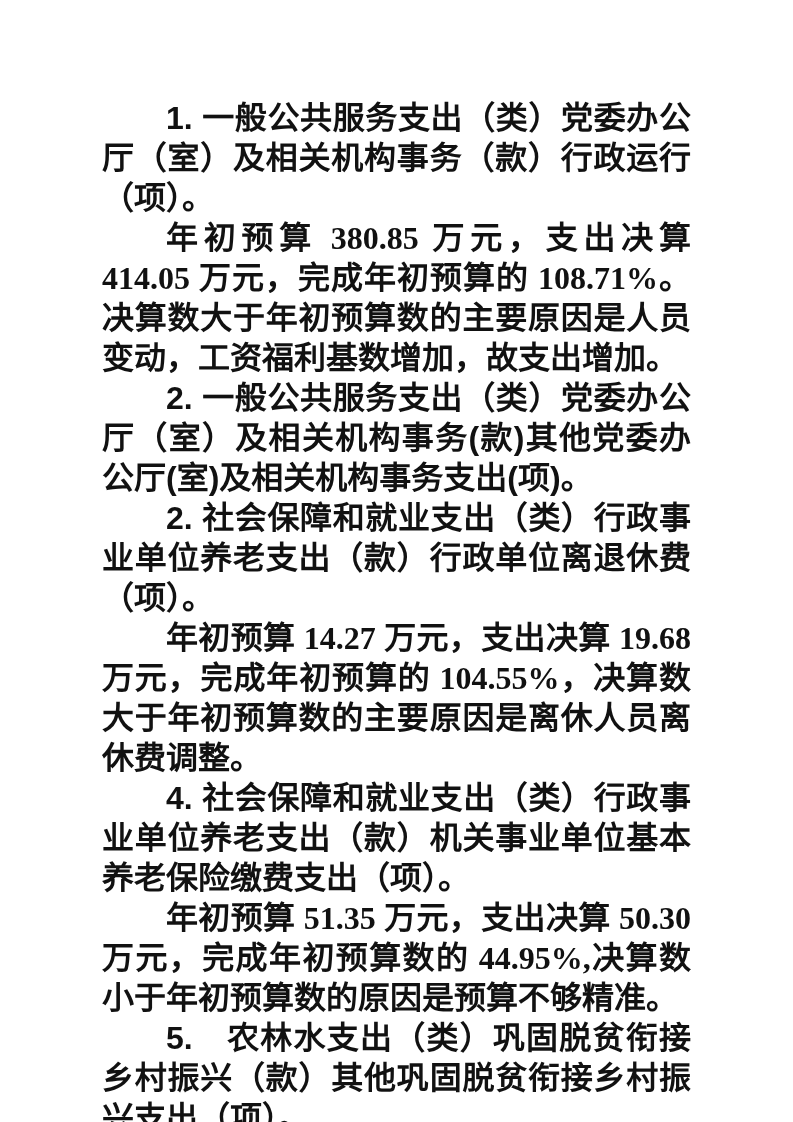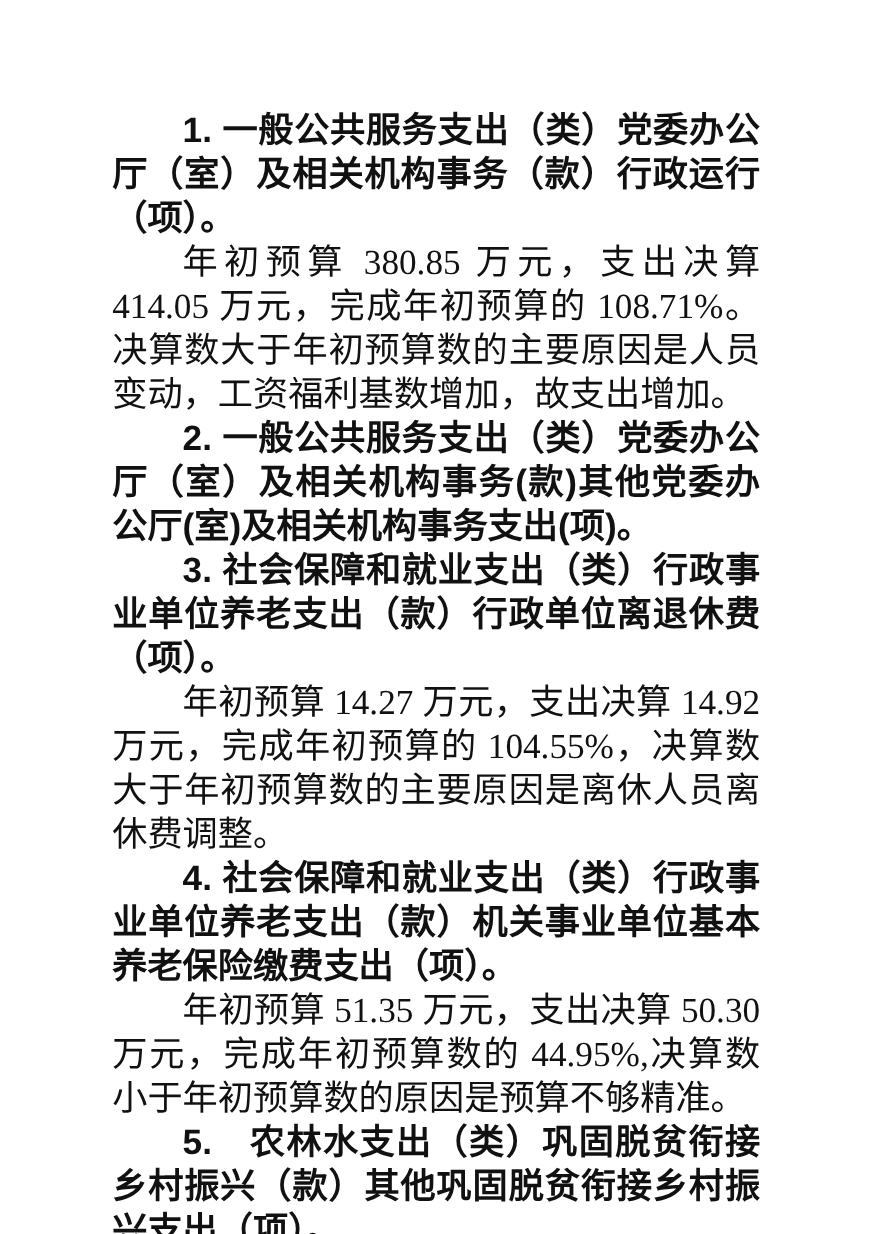--- a/index.html
+++ b/index.html
@@ -30,41 +30,41 @@
   .content p {
     margin: 0;
     padding: 0;
     text-indent: 2em;
   }
   .sec-heading {
     font-family: "Liberation Sans", "DejaVu Sans", sans-serif;
     font-weight: bold;
   }
   .sec-body {
-    font-weight: normal;
+    font-weight: bold;
   }
 </style>
 </head>
 <body>
 
 <div class="page">
   <div class="content">
 
     <section>
       <p class="sec-heading">1. 一般公共服务支出（类）党委办公厅（室）及相关机构事务（款）行政运行（项）。</p>
       <p class="sec-body">年初预算 380.85 万元，支出决算 414.05 万元，完成年初预算的 108.71%。决算数大于年初预算数的主要原因是人员变动，工资福利基数增加，故支出增加。</p>
     </section>
 
     <section>
       <p class="sec-heading">2. 一般公共服务支出（类）党委办公厅（室）及相关机构事务(款)其他党委办公厅(室)及相关机构事务支出(项)。</p>
     </section>
 
     <section>
-      <p class="sec-heading">3. 社会保障和就业支出（类）行政事业单位养老支出（款）行政单位离退休费（项）。</p>
-      <p class="sec-body">年初预算 14.27 万元，支出决算 14.92 万元，完成年初预算的 104.55%，决算数大于年初预算数的主要原因是离休人员离休费调整。</p>
+      <p class="sec-heading">2. 社会保障和就业支出（类）行政事业单位养老支出（款）行政单位离退休费（项）。</p>
+      <p class="sec-body">年初预算 14.27 万元，支出决算 19.68 万元，完成年初预算的 104.55%，决算数大于年初预算数的主要原因是离休人员离休费调整。</p>
     </section>
 
     <section>
       <p class="sec-heading">4. 社会保障和就业支出（类）行政事业单位养老支出（款）机关事业单位基本养老保险缴费支出（项）。</p>
       <p class="sec-body">年初预算 51.35 万元，支出决算 50.30 万元，完成年初预算数的 44.95%,决算数小于年初预算数的原因是预算不够精准。</p>
     </section>
 
     <section>
       <p class="sec-heading">5.　农林水支出（类）巩固脱贫衔接乡村振兴（款）其他巩固脱贫衔接乡村振兴支出（项）。</p>
     </section>

